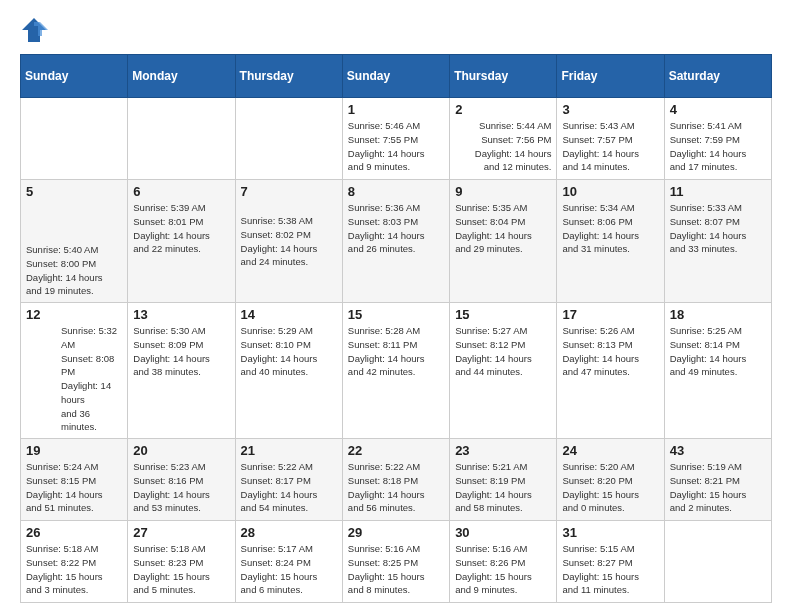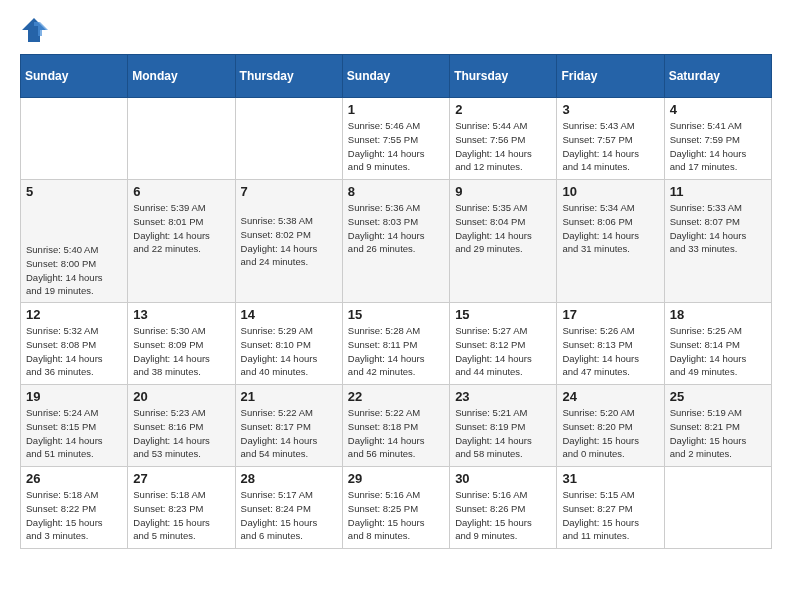--- a/index.html
+++ b/index.html
@@ -141,21 +141,21 @@
           <td class="empty-cell"></td>
           <td>
             <span class="day-num">1</span>
             <div class="day-info" style="white-space: pre-line;">Sunrise: 5:46 AM
 Sunset: 7:55 PM
 Daylight: 14 hours
 and 9 minutes.</div>
           </td>
           <td>
             <span class="day-num">2</span>
-            <div class="day-info" style="white-space: pre-line;">Sunrise: 5:44 AM
+            <div class="day-info" style="white-space: pre-line; text-align: right;">Sunrise: 5:44 AM
 Sunset: 7:56 PM
 Daylight: 14 hours
 and 12 minutes.</div>
           </td>
           <td>
             <span class="day-num">3</span>
             <div class="day-info" style="white-space: pre-line;">Sunrise: 5:43 AM
 Sunset: 7:57 PM
 Daylight: 14 hours
 and 14 minutes.</div>
@@ -215,21 +215,21 @@
             <span class="day-num">11</span>
             <div class="day-info" style="white-space: pre-line;">Sunrise: 5:33 AM
 Sunset: 8:07 PM
 Daylight: 14 hours
 and 33 minutes.</div>
           </td>
         </tr>
         <tr>
           <td>
             <span class="day-num">12</span>
-            <div class="day-info" style="white-space: pre-line;">Sunrise: 5:32 AM
+            <div class="day-info" style="white-space: pre-line; margin-left: 35px;">Sunrise: 5:32 AM
 Sunset: 8:08 PM
 Daylight: 14 hours
 and 36 minutes.</div>
           </td>
           <td>
             <span class="day-num">13</span>
             <div class="day-info" style="white-space: pre-line;">Sunrise: 5:30 AM
 Sunset: 8:09 PM
 Daylight: 14 hours
 and 38 minutes.</div>
@@ -307,21 +307,21 @@
 and 58 minutes.</div>
           </td>
           <td>
             <span class="day-num">24</span>
             <div class="day-info" style="white-space: pre-line;">Sunrise: 5:20 AM
 Sunset: 8:20 PM
 Daylight: 15 hours
 and 0 minutes.</div>
           </td>
           <td>
-            <span class="day-num">25</span>
+            <span class="day-num">43</span>
             <div class="day-info" style="white-space: pre-line;">Sunrise: 5:19 AM
 Sunset: 8:21 PM
 Daylight: 15 hours
 and 2 minutes.</div>
           </td>
         </tr>
         <tr>
           <td>
             <span class="day-num">26</span>
             <div class="day-info" style="white-space: pre-line;">Sunrise: 5:18 AM

